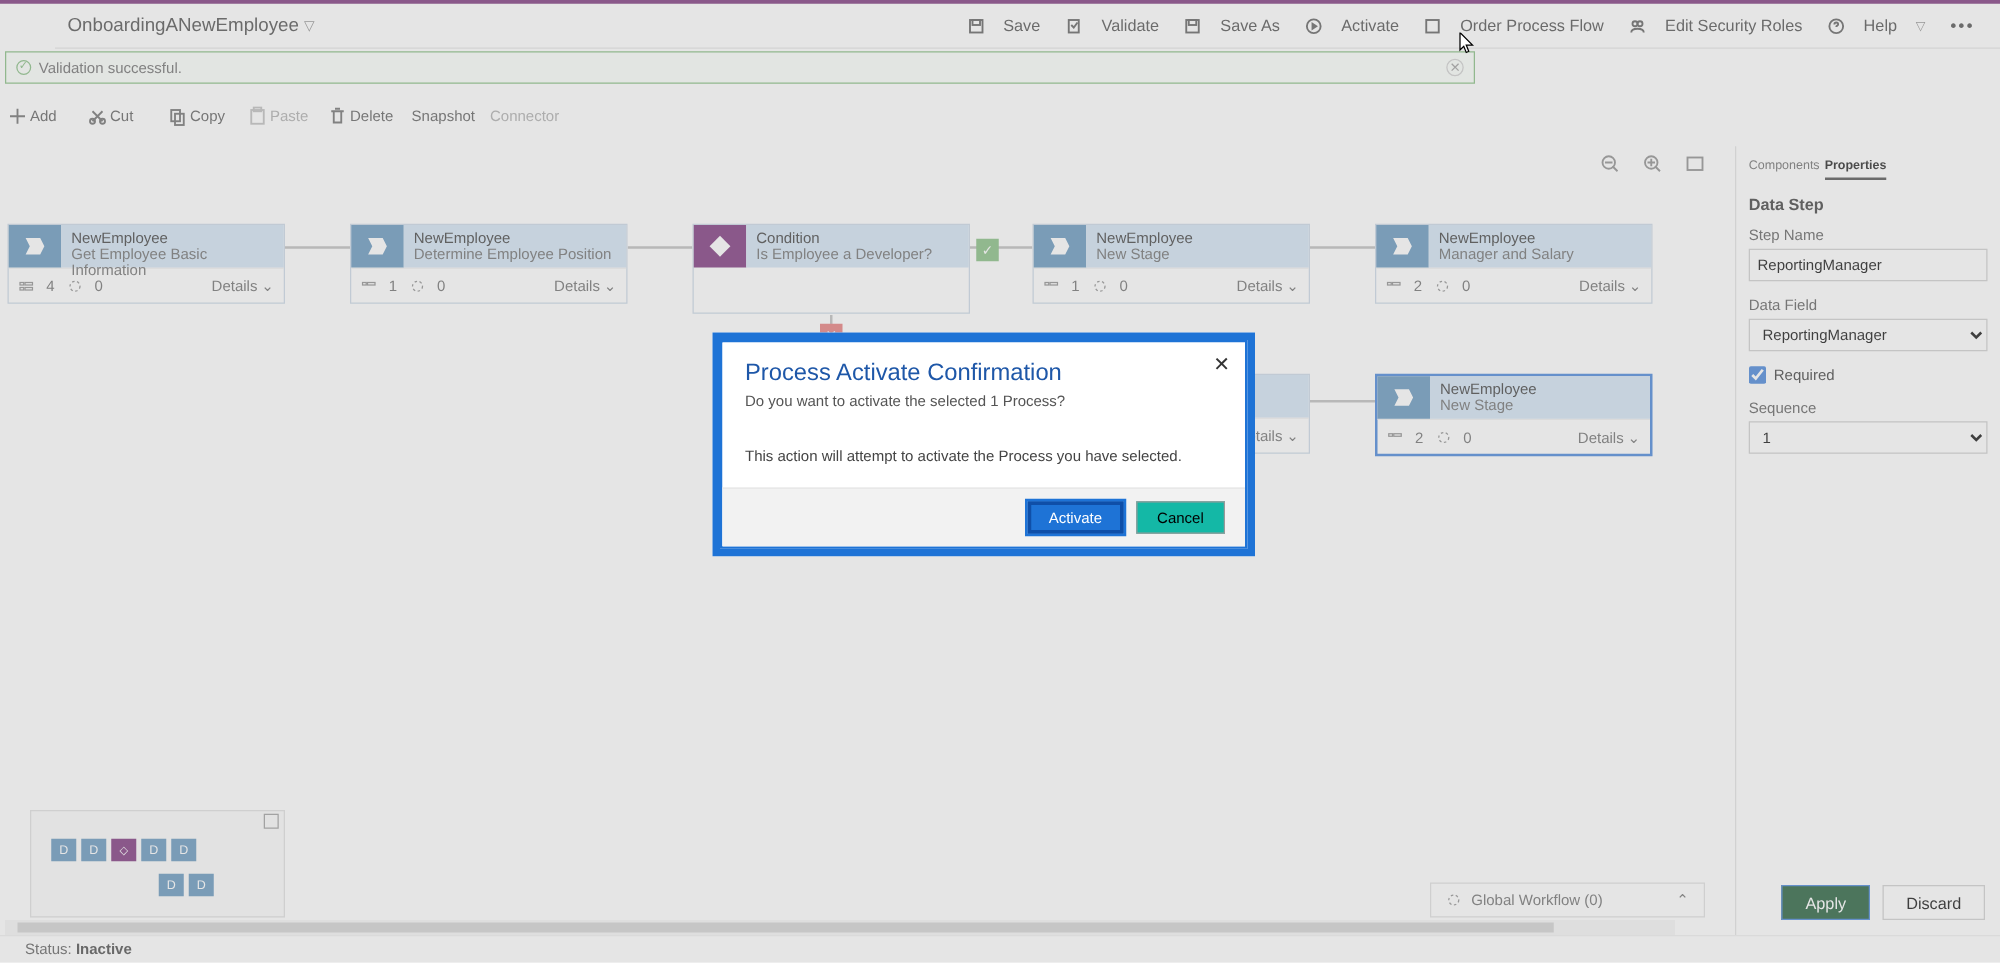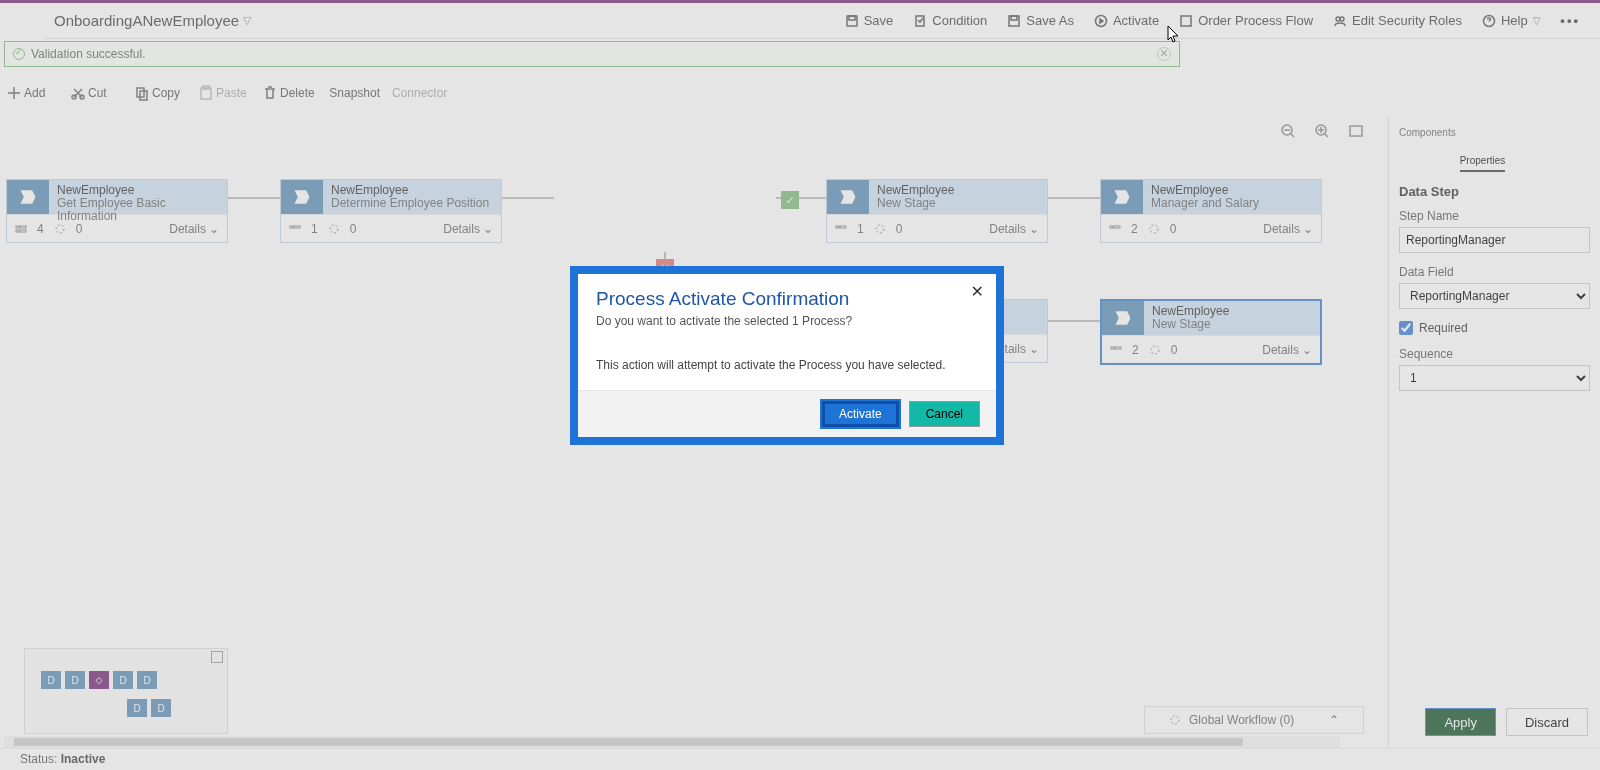--- a/index.html
+++ b/index.html
@@ -6,21 +6,21 @@
 body { width: 1600px; height: 770px; background: #fff; overflow: hidden; position: relative; font-size: 13px; color: #333; }
 
 
 .top-line { height: 3px; background: #742774; }
 
 
 .header { height: 36px; display: flex; align-items: center; padding: 0 10px; border-bottom: 1px solid #e5e5e5; margin-left: 44px; }
 .header .title { font-size: 15px; color: #444; display: flex; align-items: center; gap: 4px; }
 .header .title .chev { font-size: 11px; color: #888; }
 .header .spacer { flex: 1; }
-.header .hbtn { display: flex; align-items: center; gap: 5px; padding: 0 10px; height: 32px; color: #444; font-size: 13px; cursor: pointer; }
+.header .hbtn { display: flex; align-items: center; gap: 15px; padding: 0 10px; height: 32px; color: #444; font-size: 13px; cursor: pointer; }
 .header .hbtn svg { width: 14px; height: 14px; stroke: #555; fill: none; stroke-width: 1.5; }
 .header .hbtn .dots { letter-spacing: 2px; font-weight: bold; }
 
 
 .valbar { height: 26px; border: 1px solid #7fba7a; margin: 2px 420px 2px 4px; display: flex; align-items: center; padding: 0 8px; gap: 6px; color: #666; font-size: 12px; background: #fbfffb; position: relative; }
 .valbar .vicon { width: 12px; height: 12px; border: 1px solid #7fba7a; border-radius: 50%; position: relative; }
 .valbar .vicon::after { content: "✓"; font-size: 9px; color: #7fba7a; position: absolute; top: -2px; left: 1px; }
 .valbar .close { position: absolute; right: 8px; color: #999; font-size: 14px; border: 1px solid #ccc; border-radius: 50%; width: 14px; height: 14px; line-height: 11px; text-align: center; }
 
 
@@ -63,27 +63,27 @@
 
 
 .minimap { position: absolute; left: 24px; bottom: 14px; width: 204px; height: 86px; border: 1px solid #ddd; background: #fafafa; padding: 6px; }
 .minimap .popico { position: absolute; right: 4px; top: 2px; width: 12px; height: 12px; border: 1px solid #999; }
 .minimap .mrow { display: flex; gap: 4px; margin-top: 16px; margin-left: 10px; }
 .minimap .mbox { width: 20px; height: 18px; background: #5b8fb9; color: #fff; font-size: 10px; display: flex; align-items: center; justify-content: center; }
 .minimap .mbox.cond { background: #742774; font-size: 9px; }
 .minimap .mrow2 { margin-top: 10px; margin-left: 96px; }
 
 
-.gw-bar { position: absolute; right: 24px; bottom: 14px; width: 220px; height: 28px; border: 1px solid #ddd; display: flex; align-items: center; padding: 0 24px; gap: 8px; color: #666; font-size: 12px; }
+.gw-bar { position: absolute; right: 24px; bottom: 14px; width: 220px; height: 28px; border: 1px solid #ddd; display: flex; align-items: center; padding: 0 12px; gap: 8px; color: #666; font-size: 12px; }
 .gw-bar .chev { margin-left: auto; }
 
 
 .rp-tabs { display: flex; gap: 4px; margin-bottom: 12px; font-size: 10px; }
 .rp-tab { color: #666; cursor: pointer; padding-bottom: 4px; }
-.rp-tab.active { color: #111; font-weight: 400; border-bottom: 2px solid #444; margin-top: 28px; }
+.rp-tab.active { color: #111; font-weight: 700; border-bottom: 2px solid #444; }
 .rp-section-title { font-weight: 600; font-size: 13px; margin-bottom: 10px; color: #333; }
 .rp-label { font-size: 12px; color: #555; margin-bottom: 4px; }
 .rp-input { width: 100%; height: 26px; border: 1px solid #ccc; padding: 0 6px; font-size: 12px; margin-bottom: 12px; background: #fff; }
 select.rp-input { appearance: auto; }
 .rp-check { display: flex; align-items: center; gap: 6px; font-size: 12px; margin-bottom: 12px; }
 .rp-check input { accent-color: #3b7dd8; width: 14px; height: 14px; }
 .rp-btnrow { position: absolute; bottom: 34px; right: 12px; display: flex; gap: 10px; }
 .rp-btn { height: 28px; padding: 0 18px; font-size: 13px; border: 1px solid #ccc; background: #fff; cursor: pointer; }
 .rp-btn.primary { background: #14532d; color: #fff; border-color: #3b7dd8; }
 
@@ -130,21 +130,21 @@
         <rect x="2" y="2" width="10" height="10"></rect>
         <rect x="4" y="2" width="6" height="4"></rect>
       </svg>
       <span>Save</span>
     </div>
   <div class="hbtn">
       <svg>
         <rect x="3" y="2" width="8" height="10"></rect>
         <path d="M5 6l2 2 3-4"></path>
       </svg>
-      <span>Condition</span>
+      <span>Validate</span>
     </div>
   <div class="hbtn">
       <svg>
         <rect x="2" y="2" width="10" height="10"></rect>
         <rect x="4" y="2" width="6" height="4"></rect>
       </svg>
       <span>Save As</span>
     </div>
   <div class="hbtn">
       <svg>
@@ -314,20 +314,33 @@
             <circle cx="6" cy="6" r="4" stroke-dasharray="2 2"></circle>
           </svg>
           <span>0</span>
         <div class="details">
             <span>Details</span>
             <span>⌄</span>
           </div>
         </div>
     </div>
 
+    <div class="stage condition cond-only" style="left:554px;top:62px;">
+      <div class="shead">
+          <div class="sicon">
+            <svg viewBox="0 0 24 24">
+              <path d="M12 2l10 10-10 10L2 12z"></path>
+            </svg>
+          </div>
+        <div class="stitle">
+            <div>Condition</div>
+            <div class="sub">Is Employee a Developer?</div>
+          </div>
+        </div>
+    </div>
     <div class="branch-badge branch-yes" style="left:781px;top:74px;">✓</div>
     <div class="branch-badge branch-no" style="left:656px;top:142px;">✕</div>
 
     <div class="stage" style="left:826px;top:62px;">
       <div class="shead">
           <div class="sicon">
             <svg viewBox="0 0 24 24">
               <path d="M3 4h14l4 8-4 8H3l4-8-4-8z"></path>
             </svg>
           </div>

